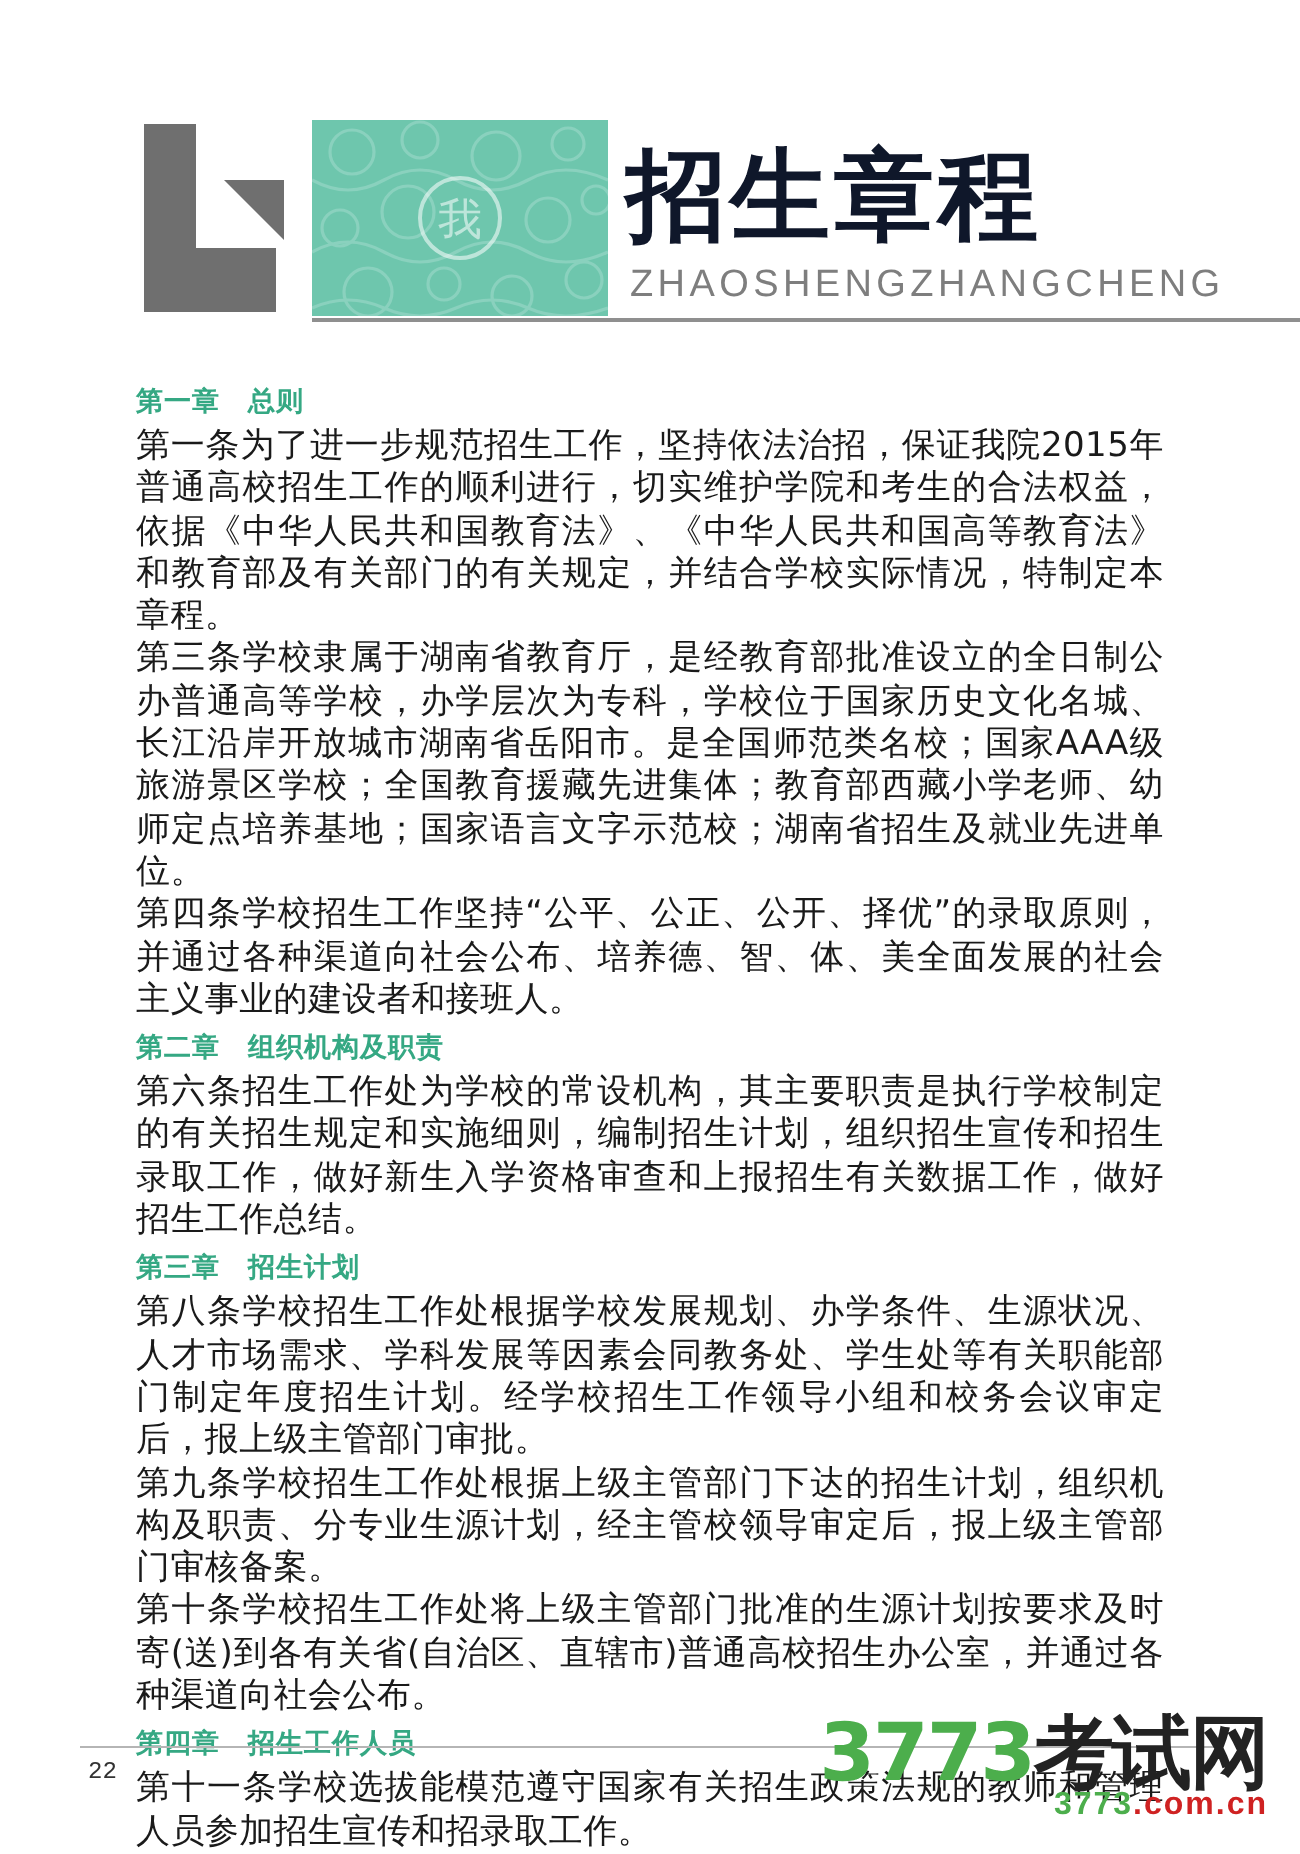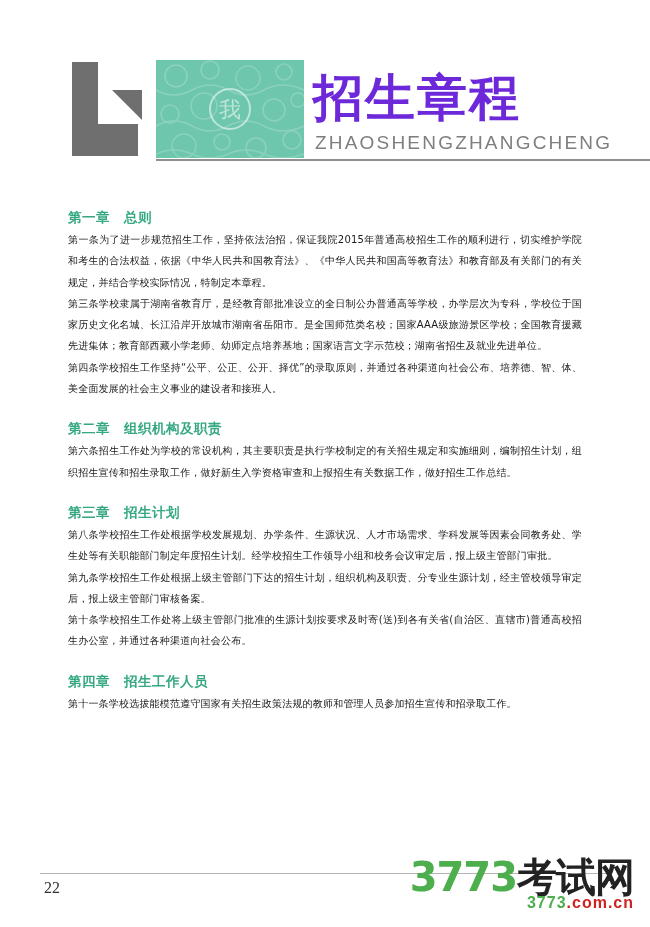--- a/index.html
+++ b/index.html
@@ -47,21 +47,21 @@
     overflow: hidden;
   }
   .banner-pattern svg { display: block; }
   .banner-title {
     position: absolute;
     left: 245px;
     top: 8px;
     font-size: 50px;
     line-height: 60px;
     font-weight: bold;
-    color: #6d28d9;
+    color: #0f172a;
     letter-spacing: 2px;
     font-family: "DejaVu Sans", "Liberation Sans", sans-serif;
   }
   .banner-sub {
     position: absolute;
     left: 247px;
     top: 72px;
     font-size: 19px;
     letter-spacing: 2.2px;
     color: #7e7e7e;
@@ -81,28 +81,28 @@
     position: absolute;
     left: 68px;
     top: 188px;
     width: 514px;
   }
   .sec-head {
     color: #35a883;
     font-size: 13.5px;
     font-weight: bold;
     line-height: 22px;
-    margin: 18px 0 1px 0;
+    margin: 2px 0 1px 0;
     letter-spacing: 0.5px;
     font-family: "DejaVu Sans", "Liberation Sans", sans-serif;
   }
   .sec-head .gap { display: inline-block; width: 14px; }
   p.para {
     margin: 0;
-    font-size: 10px;
+    font-size: 17px;
     line-height: 21.3px;
     color: #1a1a1a;
     text-align: justify;
     text-justify: inter-ideograph;
     letter-spacing: 0.2px;
     font-family: "DejaVu Sans", "Liberation Sans", sans-serif;
   }
 
   
   .footer-rule {
@@ -110,23 +110,23 @@
     left: 40px;
     top: 873px;
     width: 570px;
     height: 1px;
     background: #b5b5b5;
   }
   .page-num {
     position: absolute;
     left: 44px;
     top: 879px;
-    font-size: 16px;
+    font-size: 12px;
     color: #333;
-    font-family: Liberation Serif, serif;
+    font-family: Liberation Mono, monospace;
   }
 
   
   .watermark {
     position: absolute;
     right: 16px;
     top: 860px;
     text-align: right;
     user-select: none;
   }

